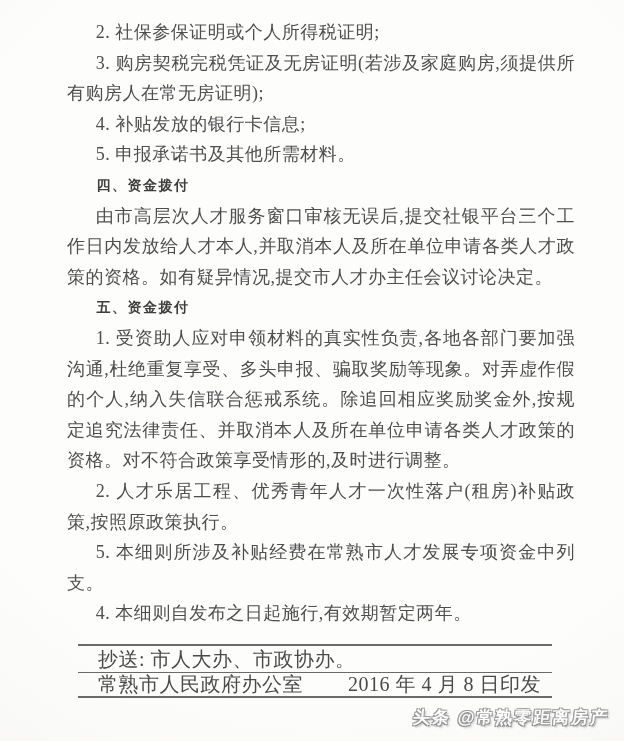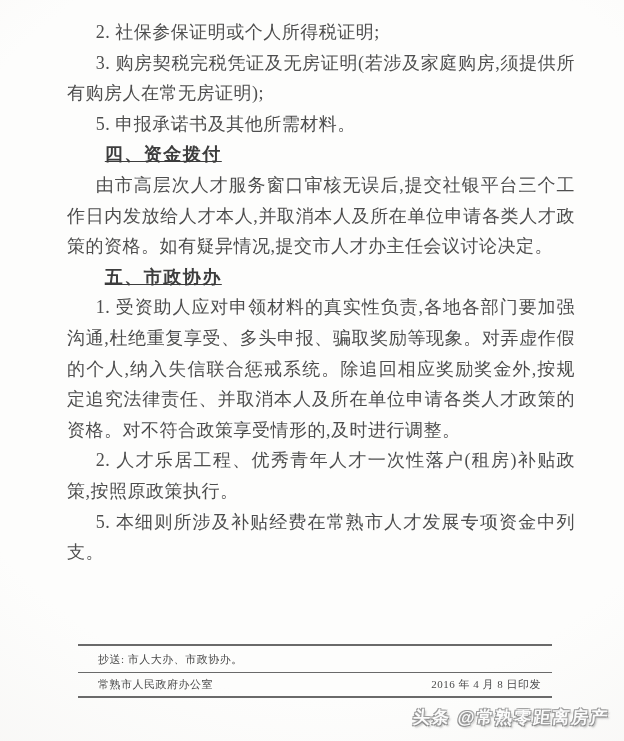--- a/index.html
+++ b/index.html
@@ -33,33 +33,32 @@
     line-height: 30.6px;
     letter-spacing: 0.5px;
     text-align: justify;
     text-indent: 1.6em;
     color: #4e4e4e;
   }
   .heading {
     margin: 0;
     font-family: "Liberation Sans", "DejaVu Sans", sans-serif;
     font-weight: bold;
-    font-size: 18px;
+    font-size: 14px;
     line-height: 30.6px;
     letter-spacing: 1.5px;
     text-indent: 2.1em;
     color: #3d3d3d;
-    text-decoration: underline;
   }
   .doc-footer {
     position: absolute;
     left: 78px;
     top: 644px;
     width: 474px;
-    font-size: 11px;
+    font-size: 20px;
     letter-spacing: 0.5px;
     color: #4a4a4a;
   }
   .rule {
     width: 100%;
     background: #6a6a6a;
   }
   .rule.thick { height: 2px; }
   .rule.thin  { height: 1px; }
   .cc-row {
@@ -98,29 +97,31 @@
   }
 </style>
 </head>
 <body>
 
 <div class="page">
 
   <main class="doc-body">
     <p class="para">2. 社保参保证明或个人所得税证明;</p>
     <p class="para">3. 购房契税完税凭证及无房证明(若涉及家庭购房,须提供所有购房人在常无房证明);</p>
+    <p class="para">4. 补贴发放的银行卡信息;</p>
     <p class="para">5. 申报承诺书及其他所需材料。</p>
 
     <h3 class="heading">四、资金拨付</h3>
     <p class="para">由市高层次人才服务窗口审核无误后,提交社银平台三个工作日内发放给人才本人,并取消本人及所在单位申请各类人才政策的资格。如有疑异情况,提交市人才办主任会议讨论决定。</p>
 
-    <h3 class="heading">五、市政协办</h3>
+    <h3 class="heading">五、资金拨付</h3>
     <p class="para">1. 受资助人应对申领材料的真实性负责,各地各部门要加强沟通,杜绝重复享受、多头申报、骗取奖励等现象。对弄虚作假的个人,纳入失信联合惩戒系统。除追回相应奖励奖金外,按规定追究法律责任、并取消本人及所在单位申请各类人才政策的资格。对不符合政策享受情形的,及时进行调整。</p>
     <p class="para">2. 人才乐居工程、优秀青年人才一次性落户(租房)补贴政策,按照原政策执行。</p>
     <p class="para">5. 本细则所涉及补贴经费在常熟市人才发展专项资金中列支。</p>
+    <p class="para">4. 本细则自发布之日起施行,有效期暂定两年。</p>
   </main>
 
   <footer class="doc-footer">
     <div class="rule thick"></div>
     <div class="cc-row">
       <span>抄送: 市人大办、市政协办。</span>
     </div>
     <div class="rule thin"></div>
     <div class="issue-row">
       <span>常熟市人民政府办公室</span>

